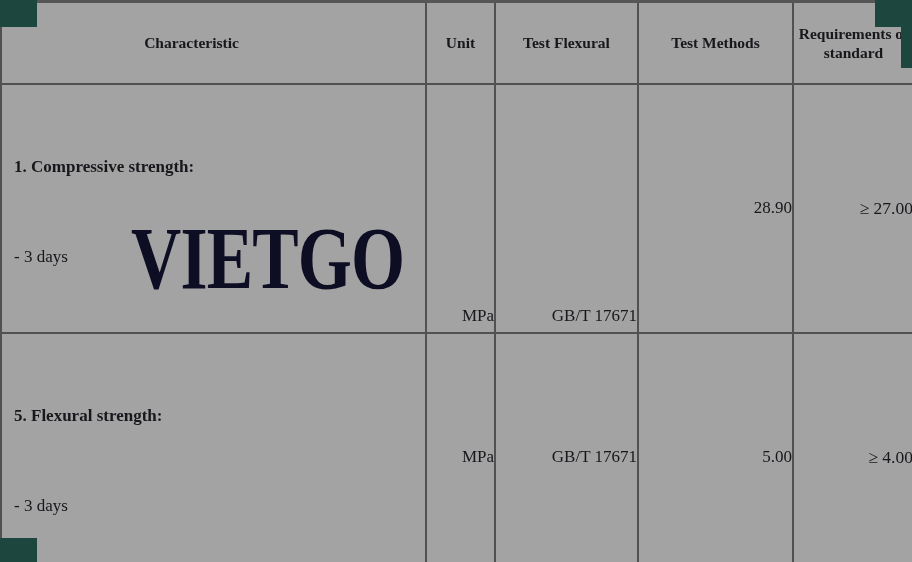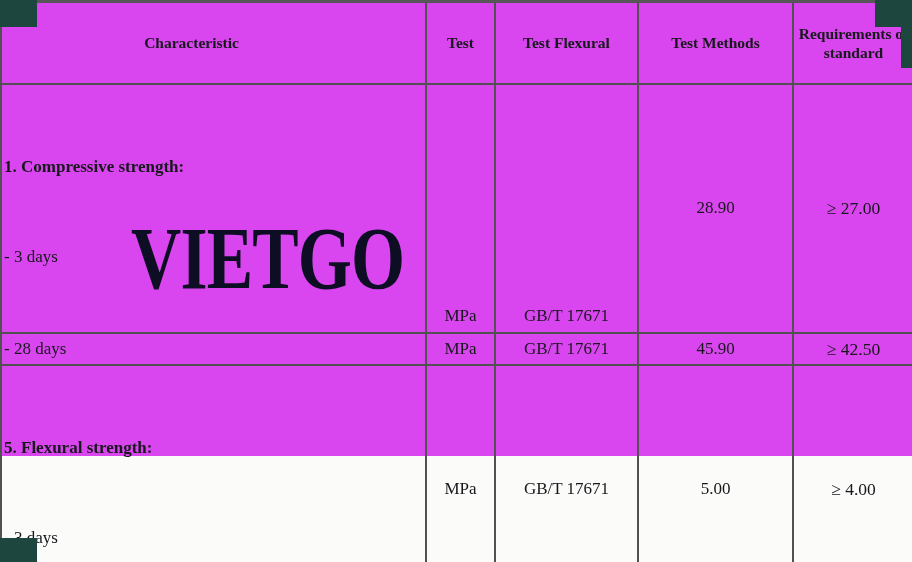--- a/index.html
+++ b/index.html
@@ -1,29 +1,29 @@
 <!DOCTYPE html>
 <html><head>
 <meta charset="utf-8">
 <style>
   html,body{margin:0;padding:0;}
   body{width:912px;height:562px;overflow:hidden;background:#fbfbf9;}
-  .stage{position:relative;width:912px;height:456px;background:#d946ef;
+  .stage{position:relative;width:912px;height:562px;background:#a3a3a3;
          font-family:"Liberation Serif","DejaVu Serif",serif;color:#17171c;}
 
   table.report{border-collapse:collapse;table-layout:fixed;width:912px;
                margin:0;border-top:3px solid #565656;border-left:2px solid #6a6a6a;}
   th,td{border:2px solid #515151;padding:0;overflow:hidden;}
   th{font-size:15.5px;font-weight:bold;text-align:center;vertical-align:middle;line-height:19px;}
-  td{font-size:17px;text-align:center;vertical-align:middle;line-height:20px;}
+  td{font-size:17px;text-align:right;vertical-align:middle;line-height:20px;}
   th:last-child,td:last-child{border-right:none;}
   tr:last-child td{border-bottom:none;}
 
   th.char-h{padding-right:44px;}
-  td.char{text-align:left;padding-left:2px;white-space:pre-wrap;}
+  td.char{text-align:left;padding-left:12px;white-space:pre-wrap;}
   td.char.bold, .b{font-weight:bold;}
   td.twoline{vertical-align:top;padding-top:7px;line-height:30px;}
   td.vb{vertical-align:bottom;padding-bottom:6px;}
   td.req{font-size:17.5px;}
   td.num{font-size:17px;}
 
   .watermark{position:absolute;left:131px;top:215px;font-size:88px;font-weight:bold;
              line-height:1;white-space:nowrap;transform:scaleX(0.79);transform-origin:0 0;
              letter-spacing:-1px;}
 
@@ -42,43 +42,36 @@
     <colgroup>
       <col style="width:425px">
         <col style="width:69px">
         <col style="width:143px">
       <col style="width:155px">
         <col style="width:120px">
     </colgroup>
     <thead>
       <tr style="height:82px">
         <th class="char-h">Characteristic</th>
-        <th>Test</th>
+        <th>Unit</th>
         <th>Test Flexural</th>
         <th>Test Methods</th>
         <th>Requirements of standard</th>
       </tr>
     </thead>
     <tbody>
       <tr style="height:64px">
         <td class="char twoline">
           <div class="b">1. Compressive strength:</div>
           <div>- 3 days</div>
         </td>
         <td class="vb">MPa</td>
         <td class="vb">GB/T 17671</td>
         <td class="num">28.90</td>
         <td class="req">≥ 27.00</td>
-      </tr>
-      <tr style="height:32px">
-        <td class="char">- 28 days</td>
-        <td>MPa</td>
-        <td>GB/T 17671</td>
-        <td class="num">45.90</td>
-        <td class="req">≥ 42.50</td>
       </tr>
       <tr style="height:61px">
         <td class="char twoline">
           <div class="b">5. Flexural strength:</div>
           <div>- 3 days</div>
         </td>
         <td>MPa</td>
         <td>GB/T 17671</td>
         <td class="num">5.00</td>
         <td class="req">≥ 4.00</td>

